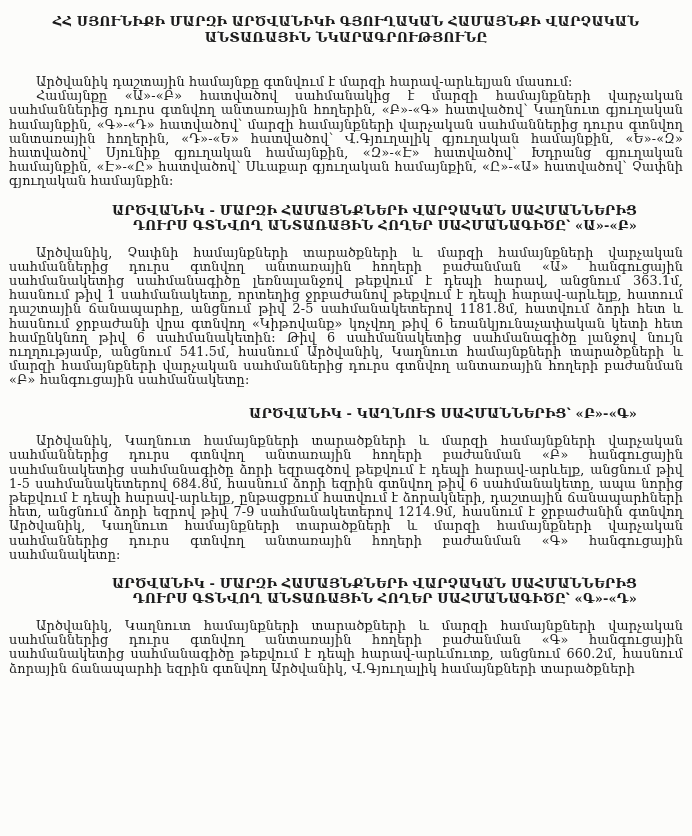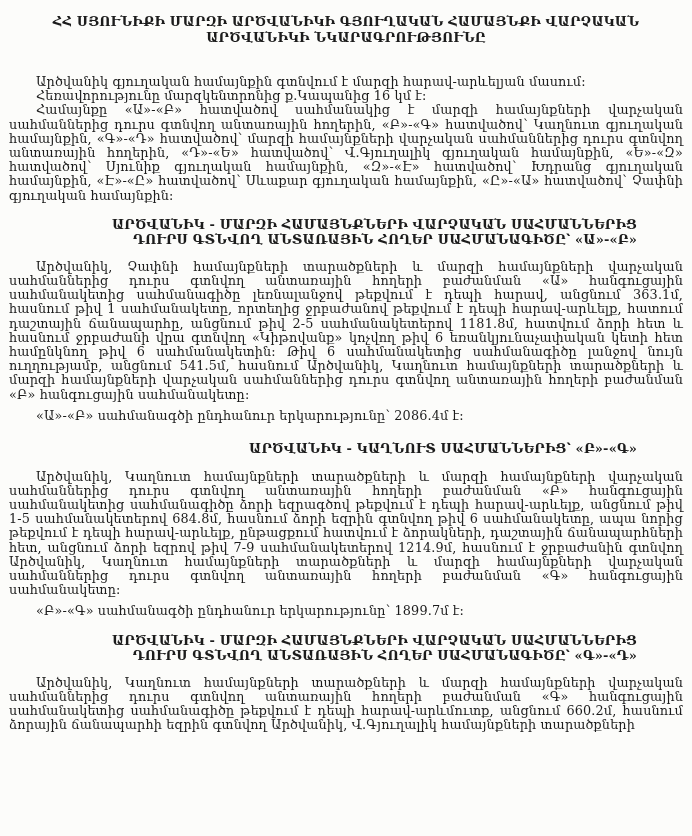--- a/index.html
+++ b/index.html
@@ -51,31 +51,28 @@
     text-indent: 27px;
   }
 </style>
 </head>
 <body>
 
 <div class="page">
 
   <div class="doc-title">
     <div>ՀՀ ՍՅՈՒՆԻՔԻ ՄԱՐԶԻ ԱՐԾՎԱՆԻԿԻ ԳՅՈՒՂԱԿԱՆ ՀԱՄԱՅՆՔԻ ՎԱՐՉԱԿԱՆ</div>
-    <div>ԱՐԾՎԱՆԻԿԻ ՆԿԱՐԱԳՐՈՒԹՅՈՒՆԸ</div>
+    <div>ԱՆՏԱՌԱՅԻՆ ՆԿԱՐԱԳՐՈՒԹՅՈՒՆԸ</div>
   </div>
 
-  <p class="body-par">Արծվանիկ գյուղական համայնքին գտնվում է մարզի հարավ-արևելյան մասում:</p>
-  <p class="body-par">Հեռավորությունը մարզկենտրոնից ք.Կապանից 16 կմ է:</p>
+  <p class="body-par">Արծվանիկ դաշտային համայնքը գտնվում է մարզի հարավ-արևելյան մասում:</p>
   <p class="body-par">Համայնքը «Ա»-«Բ» հատվածով սահմանակից է մարզի համայնքների վարչական սահմաններից դուրս գտնվող անտառային հողերին, «Բ»-«Գ» հատվածով՝ Կաղնուտ գյուղական համայնքին, «Գ»-«Դ» հատվածով՝ մարզի համայնքների վարչական սահմաններից դուրս գտնվող անտառային հողերին, «Դ»-«Ե» հատվածով՝ Վ.Գյուղալիկ գյուղական համայնքին, «Ե»-«Զ» հատվածով՝ Սյունիք գյուղական համայնքին, «Զ»-«Է» հատվածով՝ Խդրանց գյուղական համայնքին, «Է»-«Ը» հատվածով՝ Սևաքար գյուղական համայնքին, «Ը»-«Ա» հատվածով՝ Չափնի գյուղական համայնքին:</p>
 
   <div class="sec-heading">ԱՐԾՎԱՆԻԿ - ՄԱՐԶԻ ՀԱՄԱՅՆՔՆԵՐԻ ՎԱՐՉԱԿԱՆ ՍԱՀՄԱՆՆԵՐԻՑ ԴՈՒՐՍ ԳՏՆՎՈՂ ԱՆՏԱՌԱՅԻՆ ՀՈՂԵՐ ՍԱՀՄԱՆԱԳԻԾԸ՝ «Ա»-«Բ»</div>
   <p class="body-par">Արծվանիկ, Չափնի համայնքների տարածքների և մարզի համայնքների վարչական սահմաններից դուրս գտնվող անտառային հողերի բաժանման «Ա» հանգուցային սահմանակետից սահմանագիծը լեռնալանջով թեքվում է դեպի հարավ, անցնում 363.1մ, հասնում թիվ 1 սահմանակետը, որտեղից ջրբաժանով թեքվում է դեպի հարավ-արևելք, հատում դաշտային ճանապարհը, անցնում թիվ 2-5 սահմանակետերով 1181.8մ, հատվում ձորի հետ և հասնում ջրբաժանի վրա գտնվող «Կիթովանք» կոչվող թիվ 6 եռանկյունաչափական կետի հետ համընկնող թիվ 6 սահմանակետին: Թիվ 6 սահմանակետից սահմանագիծը լանջով նույն ուղղությամբ, անցնում 541.5մ, հասնում Արծվանիկ, Կաղնուտ համայնքների տարածքների և մարզի համայնքների վարչական սահմաններից դուրս գտնվող անտառային հողերի բաժանման «Բ» հանգուցային սահմանակետը:</p>
-  <p class="body-par total-line">«Ա»-«Բ» սահմանագծի ընդհանուր երկարությունը՝ 2086.4մ է:</p>
 
   <div class="sec-heading single">ԱՐԾՎԱՆԻԿ - ԿԱՂՆՈՒՏ ՍԱՀՄԱՆՆԵՐԻՑ՝ «Բ»-«Գ»</div>
   <p class="body-par">Արծվանիկ, Կաղնուտ համայնքների տարածքների և մարզի համայնքների վարչական սահմաններից դուրս գտնվող անտառային հողերի բաժանման «Բ» հանգուցային սահմանակետից սահմանագիծը ձորի եզրագծով թեքվում է դեպի հարավ-արևելք, անցնում թիվ 1-5 սահմանակետերով 684.8մ, հասնում ձորի եզրին գտնվող թիվ 6 սահմանակետը, ապա նորից թեքվում է դեպի հարավ-արևելք, ընթացքում հատվում է ձորակների, դաշտային ճանապարհների հետ, անցնում ձորի եզրով թիվ 7-9 սահմանակետերով 1214.9մ, հասնում է ջրբաժանին գտնվող Արծվանիկ, Կաղնուտ համայնքների տարածքների և մարզի համայնքների վարչական սահմաններից դուրս գտնվող անտառային հողերի բաժանման «Գ» հանգուցային սահմանակետը:</p>
-  <p class="body-par total-line">«Բ»-«Գ» սահմանագծի ընդհանուր երկարությունը՝ 1899.7մ է:</p>
 
   <div class="sec-heading">ԱՐԾՎԱՆԻԿ - ՄԱՐԶԻ ՀԱՄԱՅՆՔՆԵՐԻ ՎԱՐՉԱԿԱՆ ՍԱՀՄԱՆՆԵՐԻՑ ԴՈՒՐՍ ԳՏՆՎՈՂ ԱՆՏԱՌԱՅԻՆ ՀՈՂԵՐ ՍԱՀՄԱՆԱԳԻԾԸ՝ «Գ»-«Դ»</div>
   <p class="body-par">Արծվանիկ, Կաղնուտ համայնքների տարածքների և մարզի համայնքների վարչական սահմաններից դուրս գտնվող անտառային հողերի բաժանման «Գ» հանգուցային սահմանակետից սահմանագիծը թեքվում է դեպի հարավ-արևմուտք, անցնում 660.2մ, հասնում ձորային ճանապարհի եզրին գտնվող Արծվանիկ, Վ.Գյուղալիկ համայնքների տարածքների</p>
 
 </div>
 
 </body></html>

